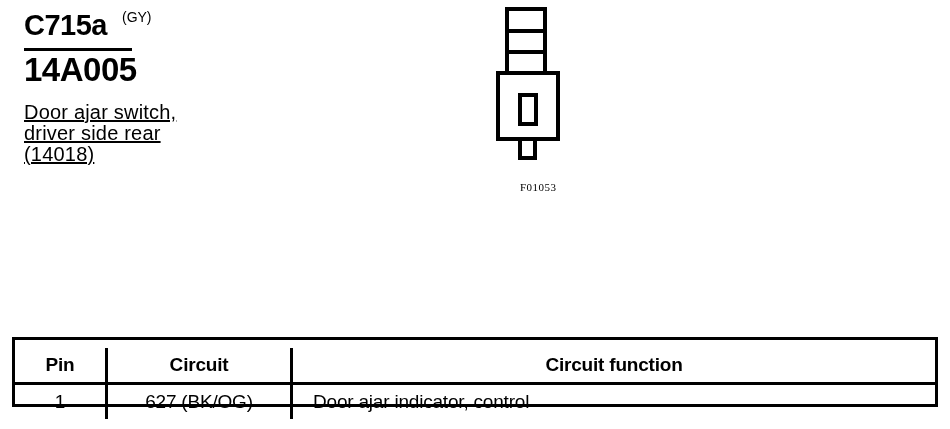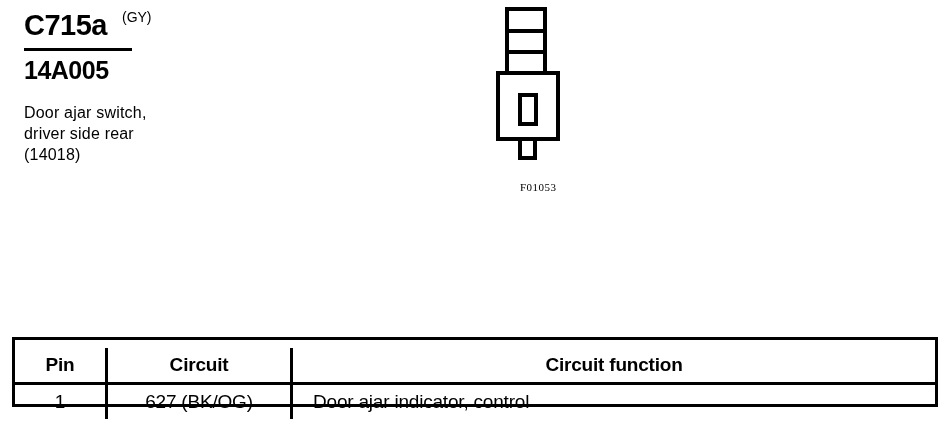--- a/index.html
+++ b/index.html
@@ -42,30 +42,31 @@
     margin-left: 15px;
   }
   #id-underline {
     width: 108px;
     height: 3px;
     background: #000;
     margin-top: 4px;
     margin-bottom: 4px;
   }
   #part-number {
-    font-size: 25px;
+    font-size: 33px;
     font-weight: bold;
     letter-spacing: -0.5px;
     line-height: 30px;
   }
   #description {
     margin-top: 17px;
-    font-size: 16px;
+    font-size: 20px;
     line-height: 21px;
     letter-spacing: 0.2px;
+    text-decoration: underline;
   }
   .desc-line { display: block; white-space: pre; }
 
   
   #connector-drawing {
     position: absolute;
     left: 480px;
     top: 0px;
     width: 120px;
     height: 200px;

